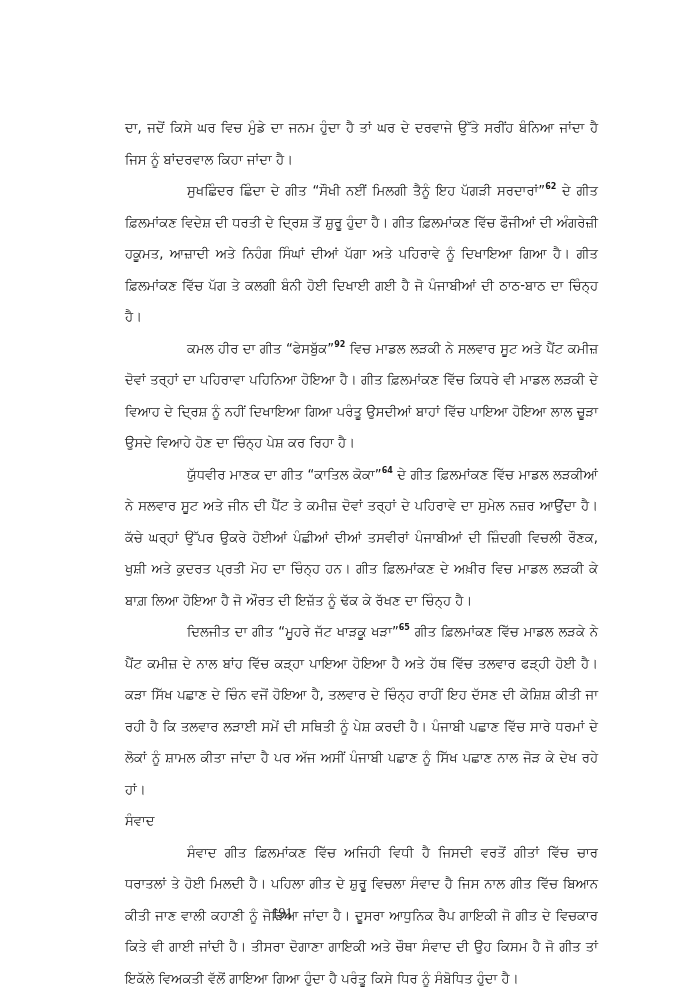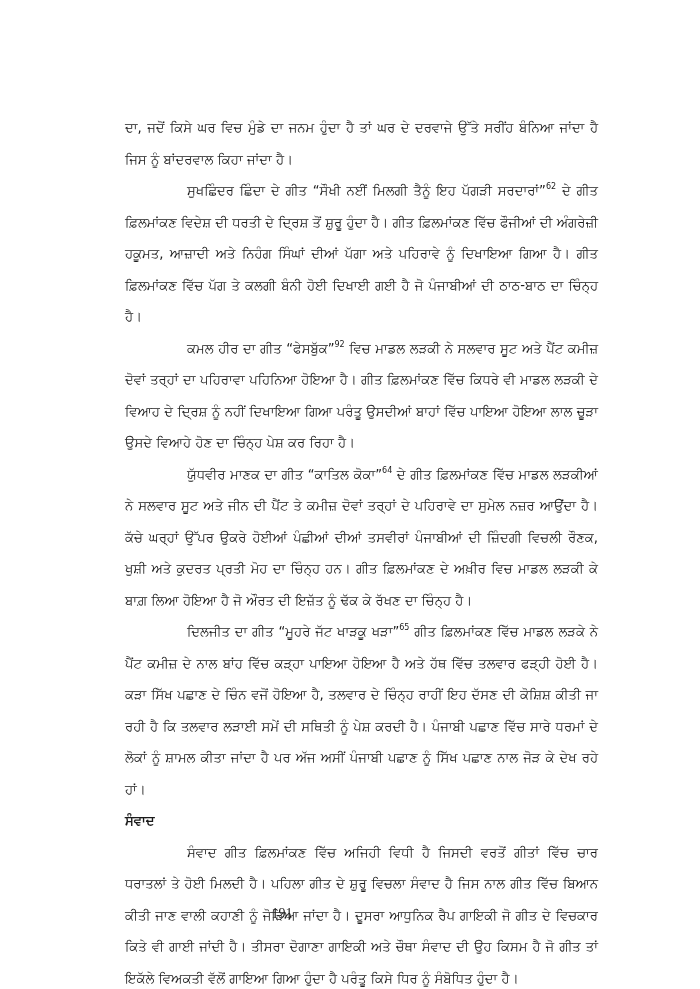--- a/index.html
+++ b/index.html
@@ -25,27 +25,28 @@
       text-align: justify;
     }
     .para {
       margin: 0;
     }
     .para.indent {
       text-indent: 62px;
     }
     .heading {
       margin: 0;
-      font-weight: bold;
+      font-weight: normal;
       font-size: 13.2px;
     }
     sup {
       font-size: 8px;
       line-height: 0;
       vertical-align: 0.7em;
+      font-weight: bold;
     }
     .page-number {
       position: absolute;
       left: 0;
       width: 564px;
       top: 906px;
       text-align: center;
       font-family: "Liberation Serif", serif;
       font-size: 14px;
       color: #222;

